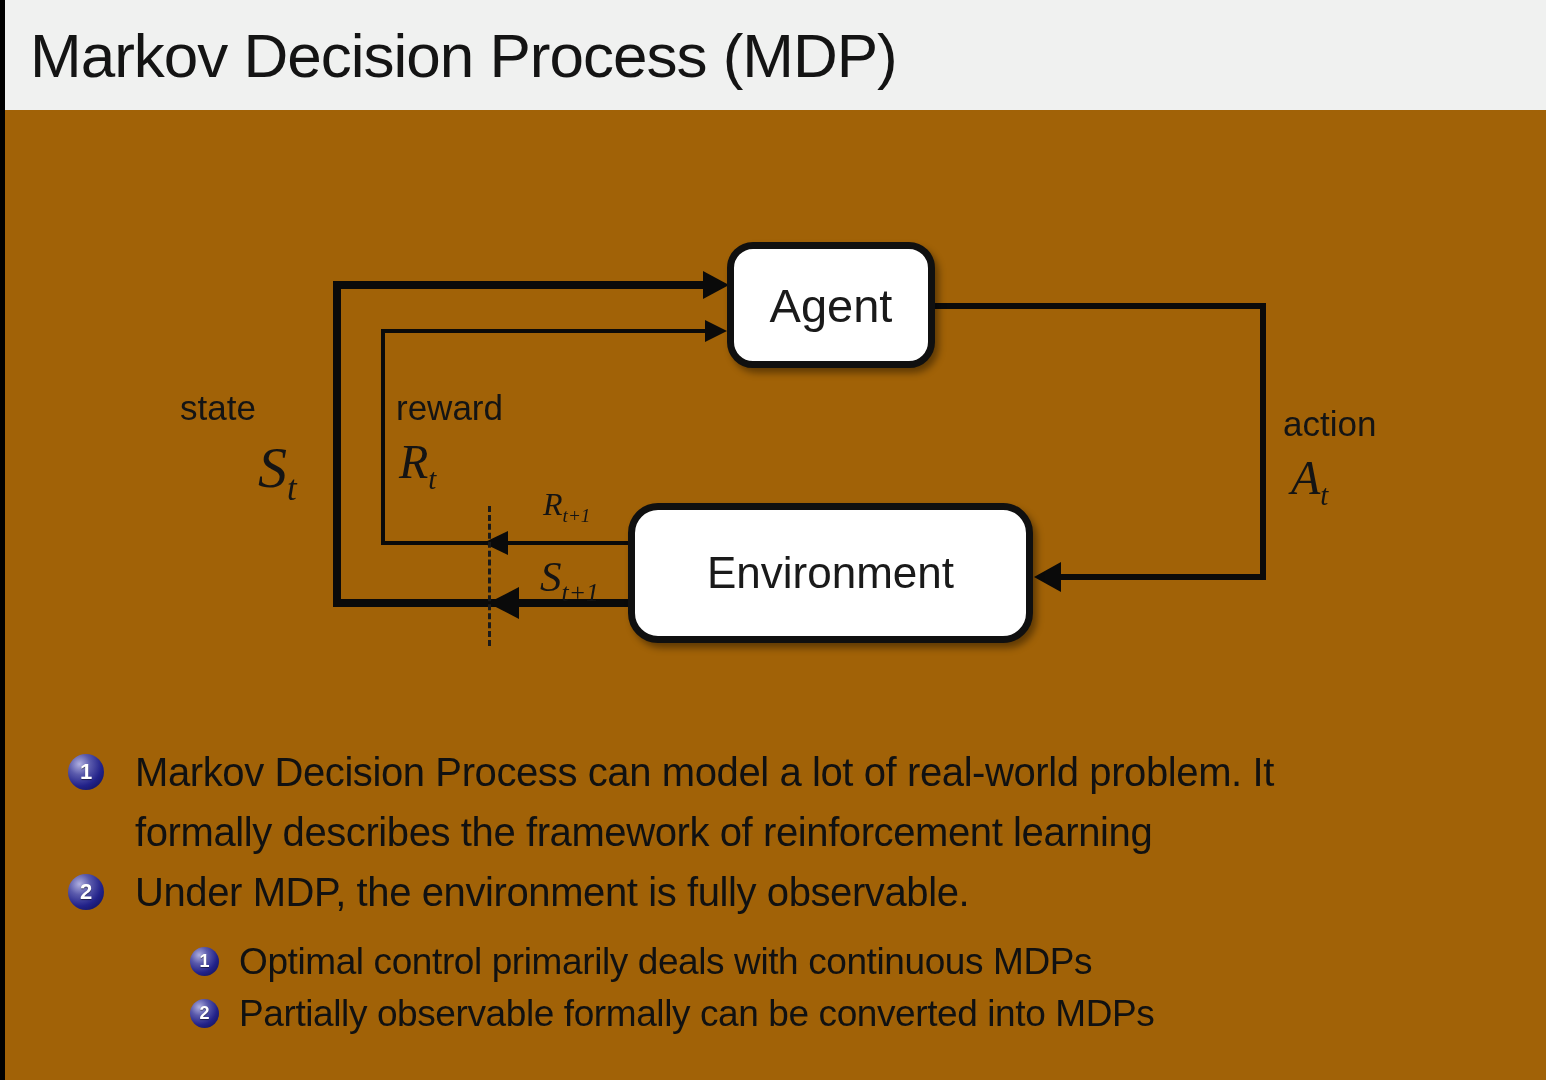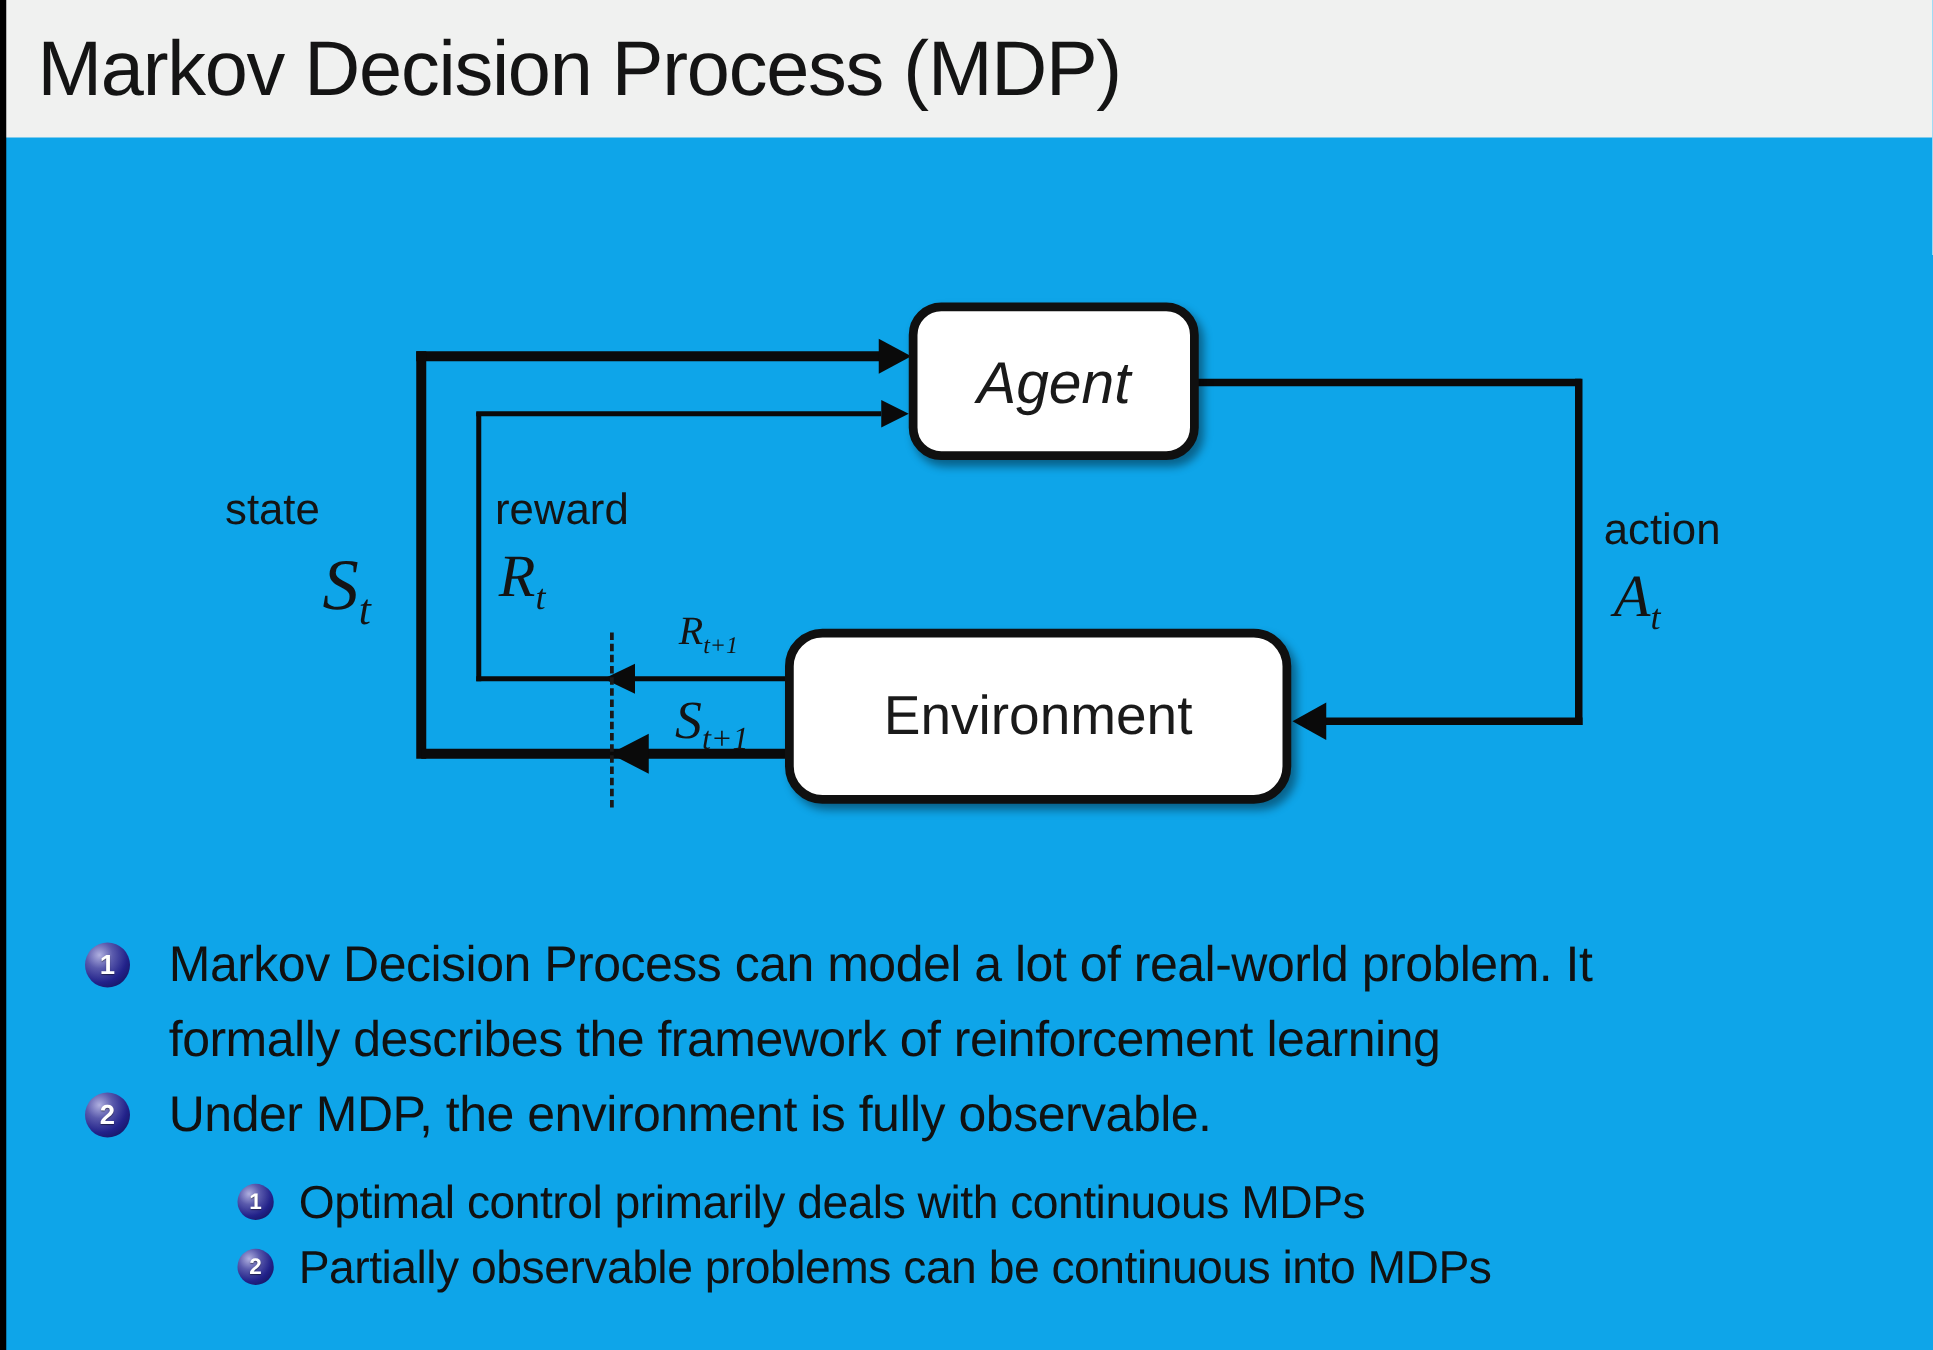--- a/index.html
+++ b/index.html
@@ -1,18 +1,18 @@
 <!DOCTYPE html>
 <html><head>
 <meta charset="utf-8">
 <style>
   * { margin:0; padding:0; box-sizing:border-box; }
   html,body { width:1546px; height:1080px; overflow:hidden; background:#ffffff;
               font-family:"Liberation Sans", sans-serif; }
-  .slide { position:relative; width:1546px; height:1080px; background:#0ea5e9; overflow:hidden; }
+  .slide { position:relative; width:1546px; height:1080px; background:#a16207; overflow:hidden; }
 
   
   .edge-bar { position:absolute; left:0; top:0; width:5px; height:1080px; background:#000; z-index:30; }
 
   
   .titlebar { position:absolute; left:0; top:0; width:1546px; height:110px; background:#f0f1f0; }
   .titlebar h1 { position:absolute; left:30px; top:0; line-height:112px; font-size:62px;
                  letter-spacing:-1px; font-weight:500; color:#141414; white-space:nowrap; }
 
   
@@ -42,21 +42,21 @@
   .ac-arr-left { left:1034px; top:562px; border-top:15px solid transparent; border-bottom:15px solid transparent; border-right:27px solid #0a0a0a; }
 
   
   .dash-line { position:absolute; left:488px; top:506px; height:140px; width:0;
                border-left:3px dashed #1a1a1a; }
 
   
   .node { position:absolute; background:#ffffff; border:7px solid #101010; border-radius:26px;
           display:flex; align-items:center; justify-content:center; color:#1a1a1a;
           box-shadow:4px 5px 7px rgba(0,0,0,0.40); }
-  .agent-box { left:727px; top:242px; width:232px; height:126px; font-size:47px;font-style:italic; }
+  .agent-box { left:727px; top:242px; width:208px; height:126px; font-size:47px; }
   .env-box   { left:628px; top:503px; width:405px; height:140px; font-size:44px;border-radius:30px; }
 
   
   .dlabel { position:absolute; font-size:35px; color:#141414; white-space:nowrap; }
   .lbl-state  { left:180px; top:388px; width:140px; }
   .lbl-reward { left:396px; top:388px; }
   .lbl-action { left:1283px; top:404px; }
 
   .math { position:absolute; font-family:"Liberation Serif", serif; font-style:italic;
           color:#141414; white-space:nowrap; }
@@ -160,18 +160,18 @@
       <div class="sub-row">
         <div class="ball ball-sub">
           <span>1</span>
         </div>
         <div class="s-text">Optimal control primarily deals with continuous MDPs</div>
       </div>
       <div class="sub-row">
         <div class="ball ball-sub">
           <span>2</span>
         </div>
-        <div class="s-text">Partially observable problems can be continuous into MDPs</div>
+        <div class="s-text">Partially observable formally can be converted into MDPs</div>
       </div>
     </div>
 
   </div>
 </div>
 
 </body></html>

